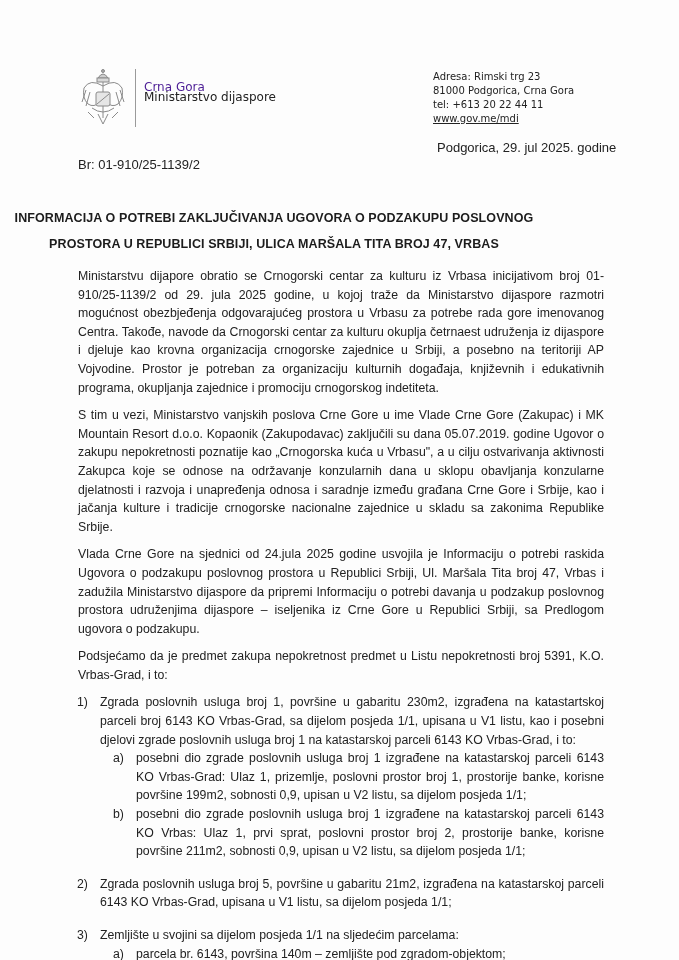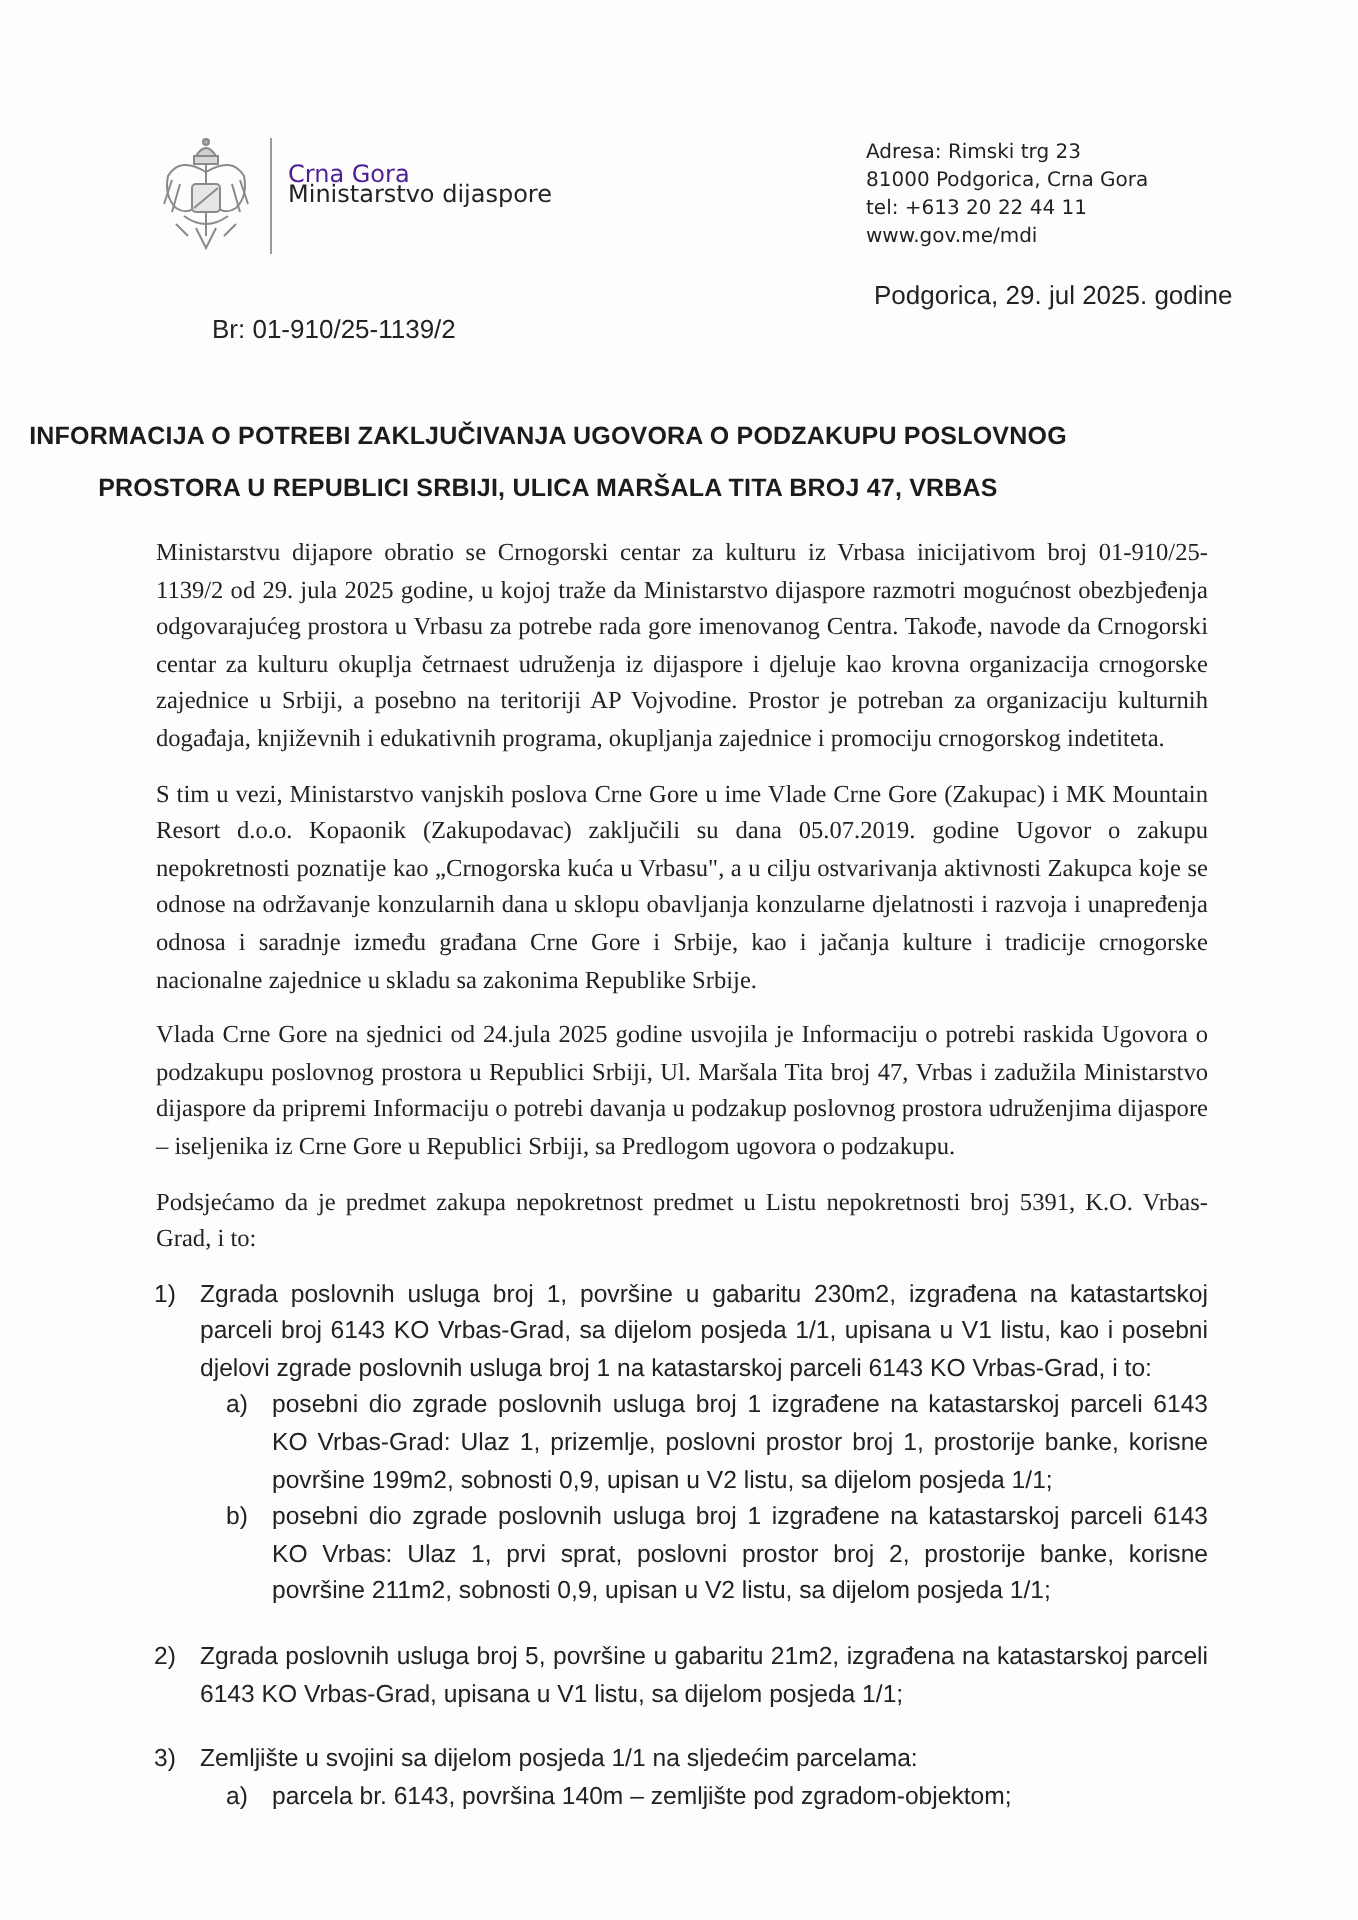--- a/index.html
+++ b/index.html
@@ -5,29 +5,29 @@
   html, body { margin: 0; padding: 0; background: #ffffff; }
   body { width: 679px; height: 960px; position: relative; overflow: hidden; color: #1e1e1e; }
   .page { position: absolute; left: 0; top: 0; width: 679px; height: 960px; background: #fdfdfd; }
 
   .crest { position: absolute; left: 78px; top: 68px; width: 50px; height: 60px; }
   .divider { position: absolute; left: 135px; top: 69px; width: 1px; height: 58px; background: #9a9a9a; }
   .org1 { position: absolute; left: 144px; top: 80px; font: 12px "DejaVu Sans", sans-serif; color: #4c1d95; }
   .org2 { position: absolute; left: 144px; top: 90px; font: 12px "DejaVu Sans", sans-serif; color: #222; }
 
   .addr { position: absolute; left: 433px; top: 70px; font: 10px "DejaVu Sans", sans-serif; line-height: 14px; color: #222; }
-  .addr .web { }
+  .addr .web { text-decoration: underline; }
 
-  .ref { position: absolute; left: 78px; top: 157px; font: 13px "Liberation Sans", sans-serif; color: #222; margin-left: 28px; }
+  .ref { position: absolute; left: 78px; top: 157px; font: 13px "Liberation Sans", sans-serif; color: #222; }
   .date { position: absolute; left: 437px; top: 140px; font: 13px "Liberation Sans", sans-serif; color: #222; }
 
   .title { position: absolute; left: 0; top: 205px; width: 548px; text-align: center; font: bold 12.5px "Liberation Sans", sans-serif; line-height: 26px; color: #1c1c1c; letter-spacing: 0.1px; }
 
   .body { position: absolute; left: 78px; top: 267px; width: 526px; font: 12.3px "Liberation Sans", sans-serif; line-height: 18.6px; color: #222; }
-  .body p { margin: 0 0 9px 0; text-align: justify; font-family: Liberation Serif, serif; }
+  .body p { margin: 0 0 9px 0; text-align: justify; }
   .ol { margin: 0; padding: 0; list-style: none; }
   .li { position: relative; padding-left: 22px; text-align: justify; }
   .li .num { position: absolute; left: -1px; top: 0; }
   .sub { margin: 0; padding: 0; list-style: none; }
   .sli { position: relative; padding-left: 58px; text-align: justify; }
   .sli .num { position: absolute; left: 35px; top: 0; }
   .gap { height: 14px; }
 </style>
 </head>
 <body>

